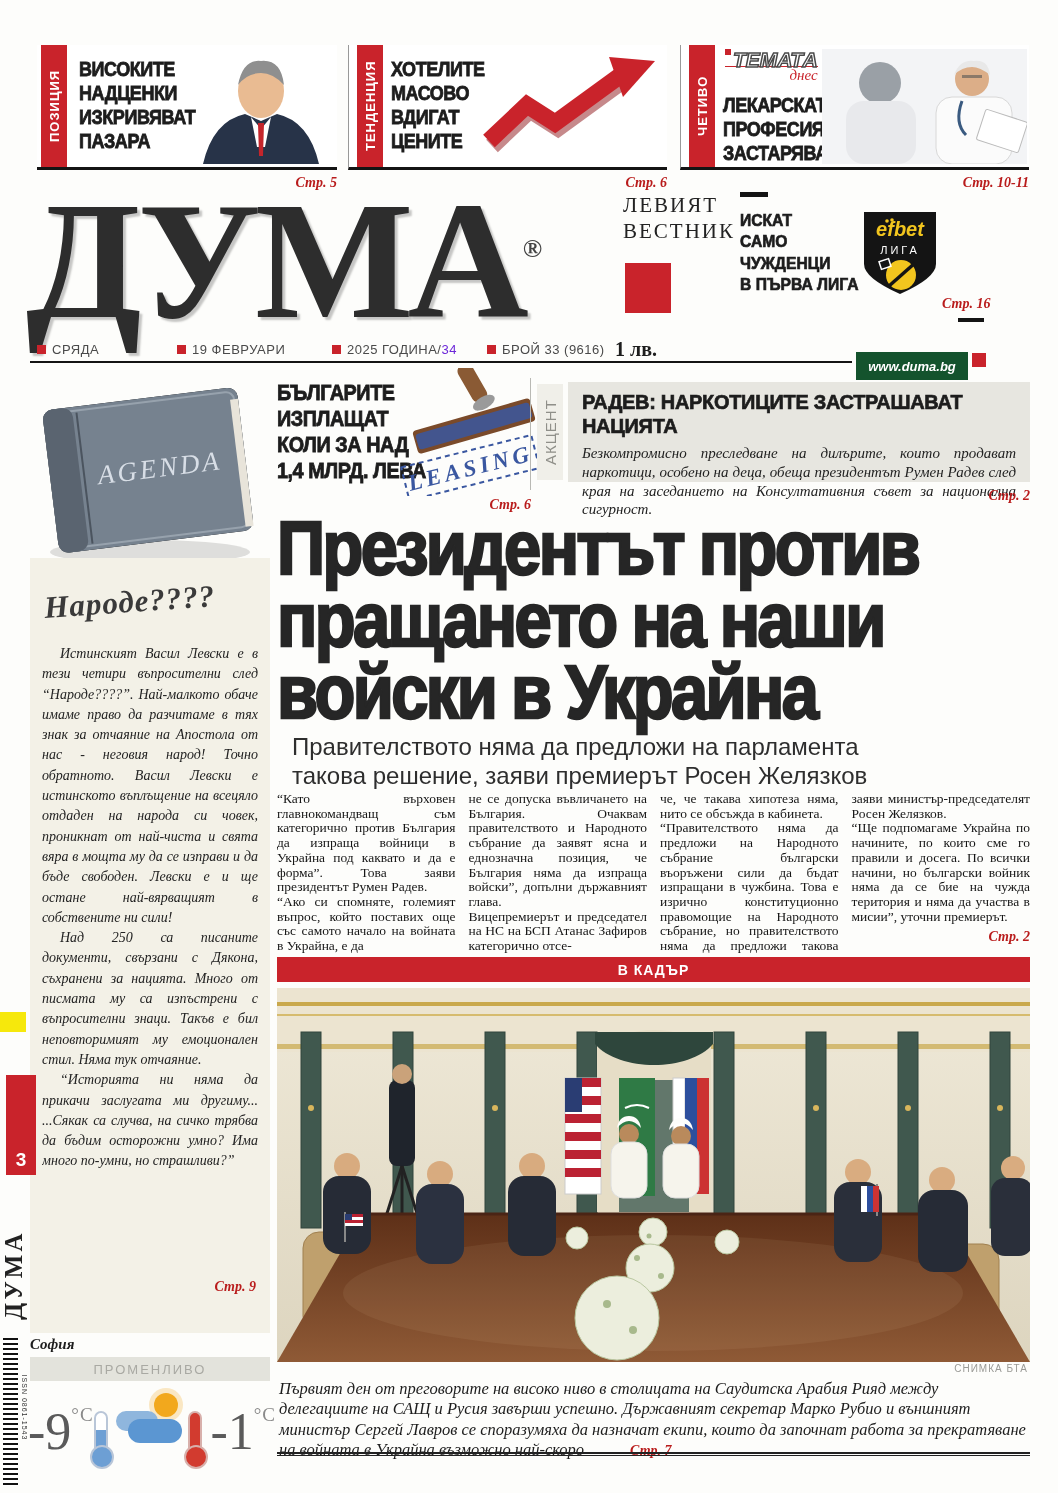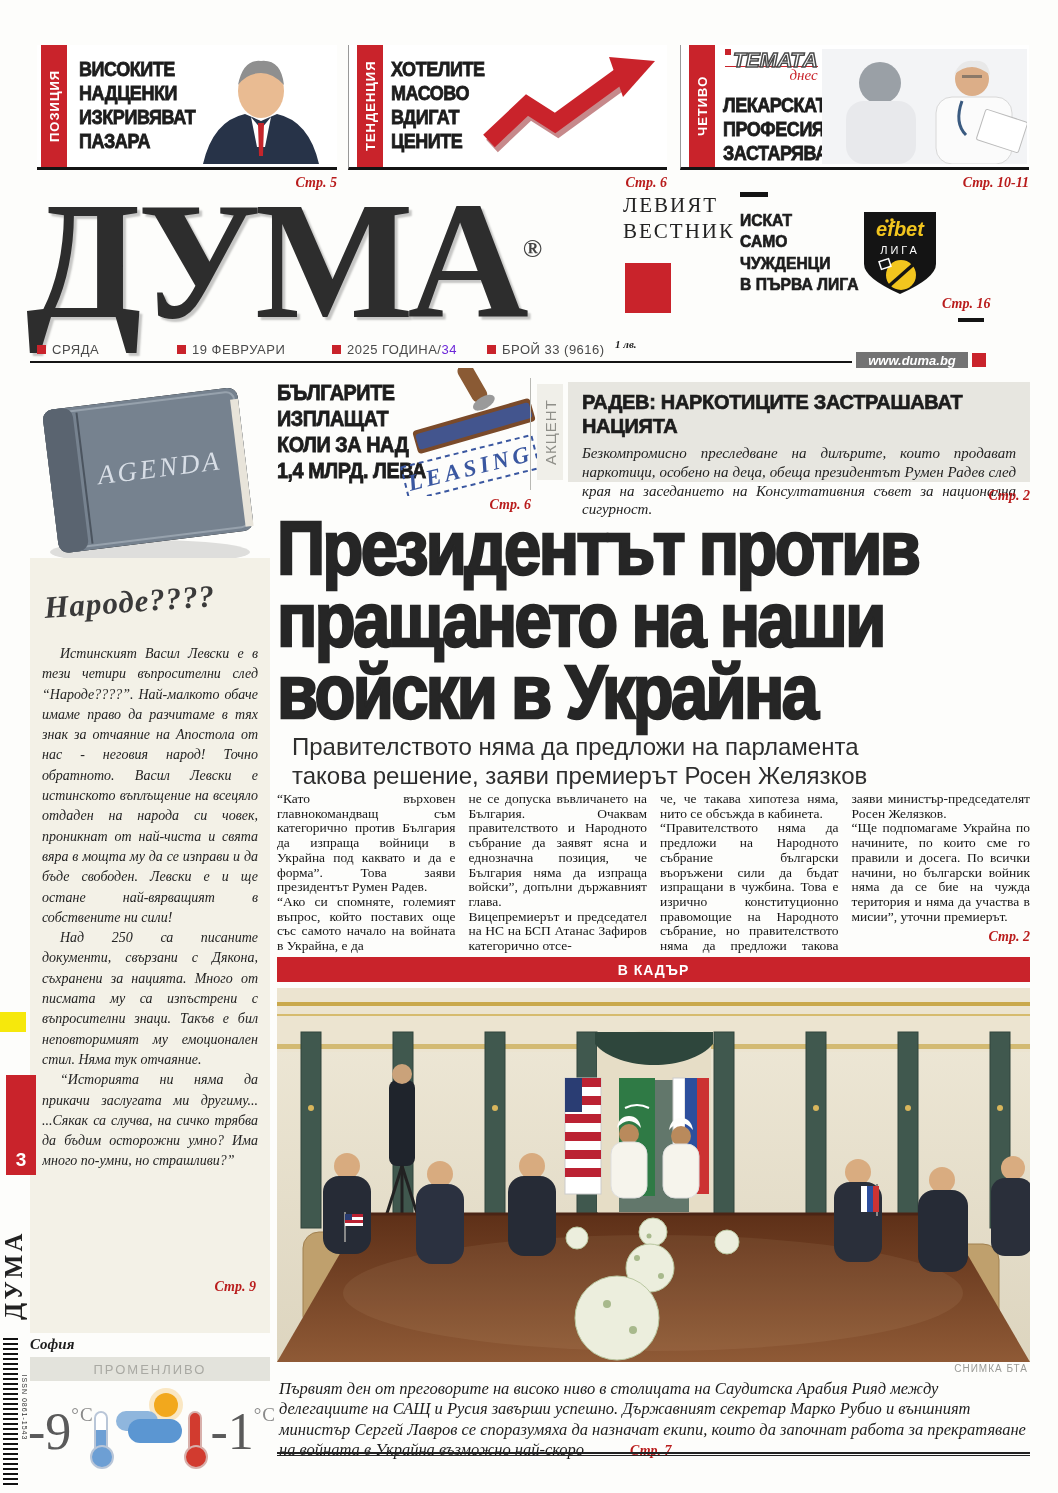--- a/index.html
+++ b/index.html
@@ -44,23 +44,23 @@
   .efbet{position:absolute;left:860px;top:208px;}
   .sport-pref{position:absolute;left:942px;top:296px;}
   .sport-dash{position:absolute;left:958px;top:318px;width:26px;height:4px;background:#141414;}
 
   
   .dateline{position:absolute;left:37px;top:342px;width:600px;font-size:13px;color:#4a4a4a;letter-spacing:.5px;}
   .dateline .item{position:absolute;top:0;white-space:nowrap;}
   .dl-sq{display:inline-block;width:9px;height:9px;background:#c9232b;margin-right:6px;}
   .dl-accent{color:#6d28d9;font-weight:normal;text-align:center;}
   .price{position:absolute;left:615px;top:338px;font-family:"Liberation Serif","DejaVu Serif",serif;
-    font-style:italic;font-weight:bold;font-size:11px;}
+    font-weight:bold;font-size:20px;}
   .dl-rule{position:absolute;left:30px;top:361px;width:822px;height:2px;background:#141414;}
-  .site-box{position:absolute;left:856px;top:352px;width:112px;height:16px;background:#737373;color:#fff;
+  .site-box{position:absolute;left:856px;top:352px;width:112px;height:28px;background:#14532d;color:#fff;
     font-style:italic;font-weight:bold;font-size:13px;display:flex;align-items:center;justify-content:center;}
   .site-sq{position:absolute;left:972px;top:353px;width:14px;height:14px;background:#c9232b;}
 
   
   .bookwrap{position:absolute;left:30px;top:370px;}
   .cars{position:absolute;left:277px;top:380px;width:250px;height:125px;}
   .cars .ttl{font-weight:bold;font-size:22px;line-height:1.18;letter-spacing:-.5px;
     -webkit-text-stroke:.8px #1d1d1d;transform:scaleX(.9);transform-origin:left top;}
   .cars .pref{position:absolute;right:-4px;bottom:-8px;}
   .stamp{position:absolute;left:118px;top:-12px;}

